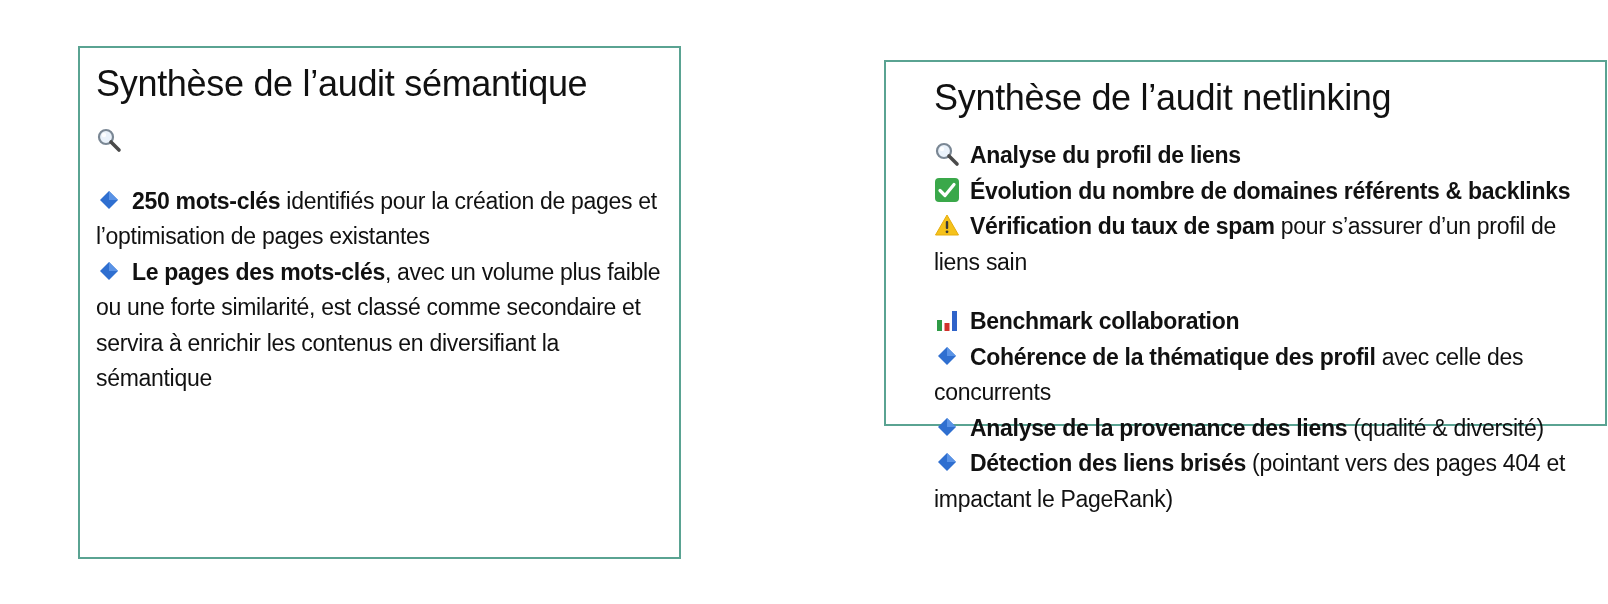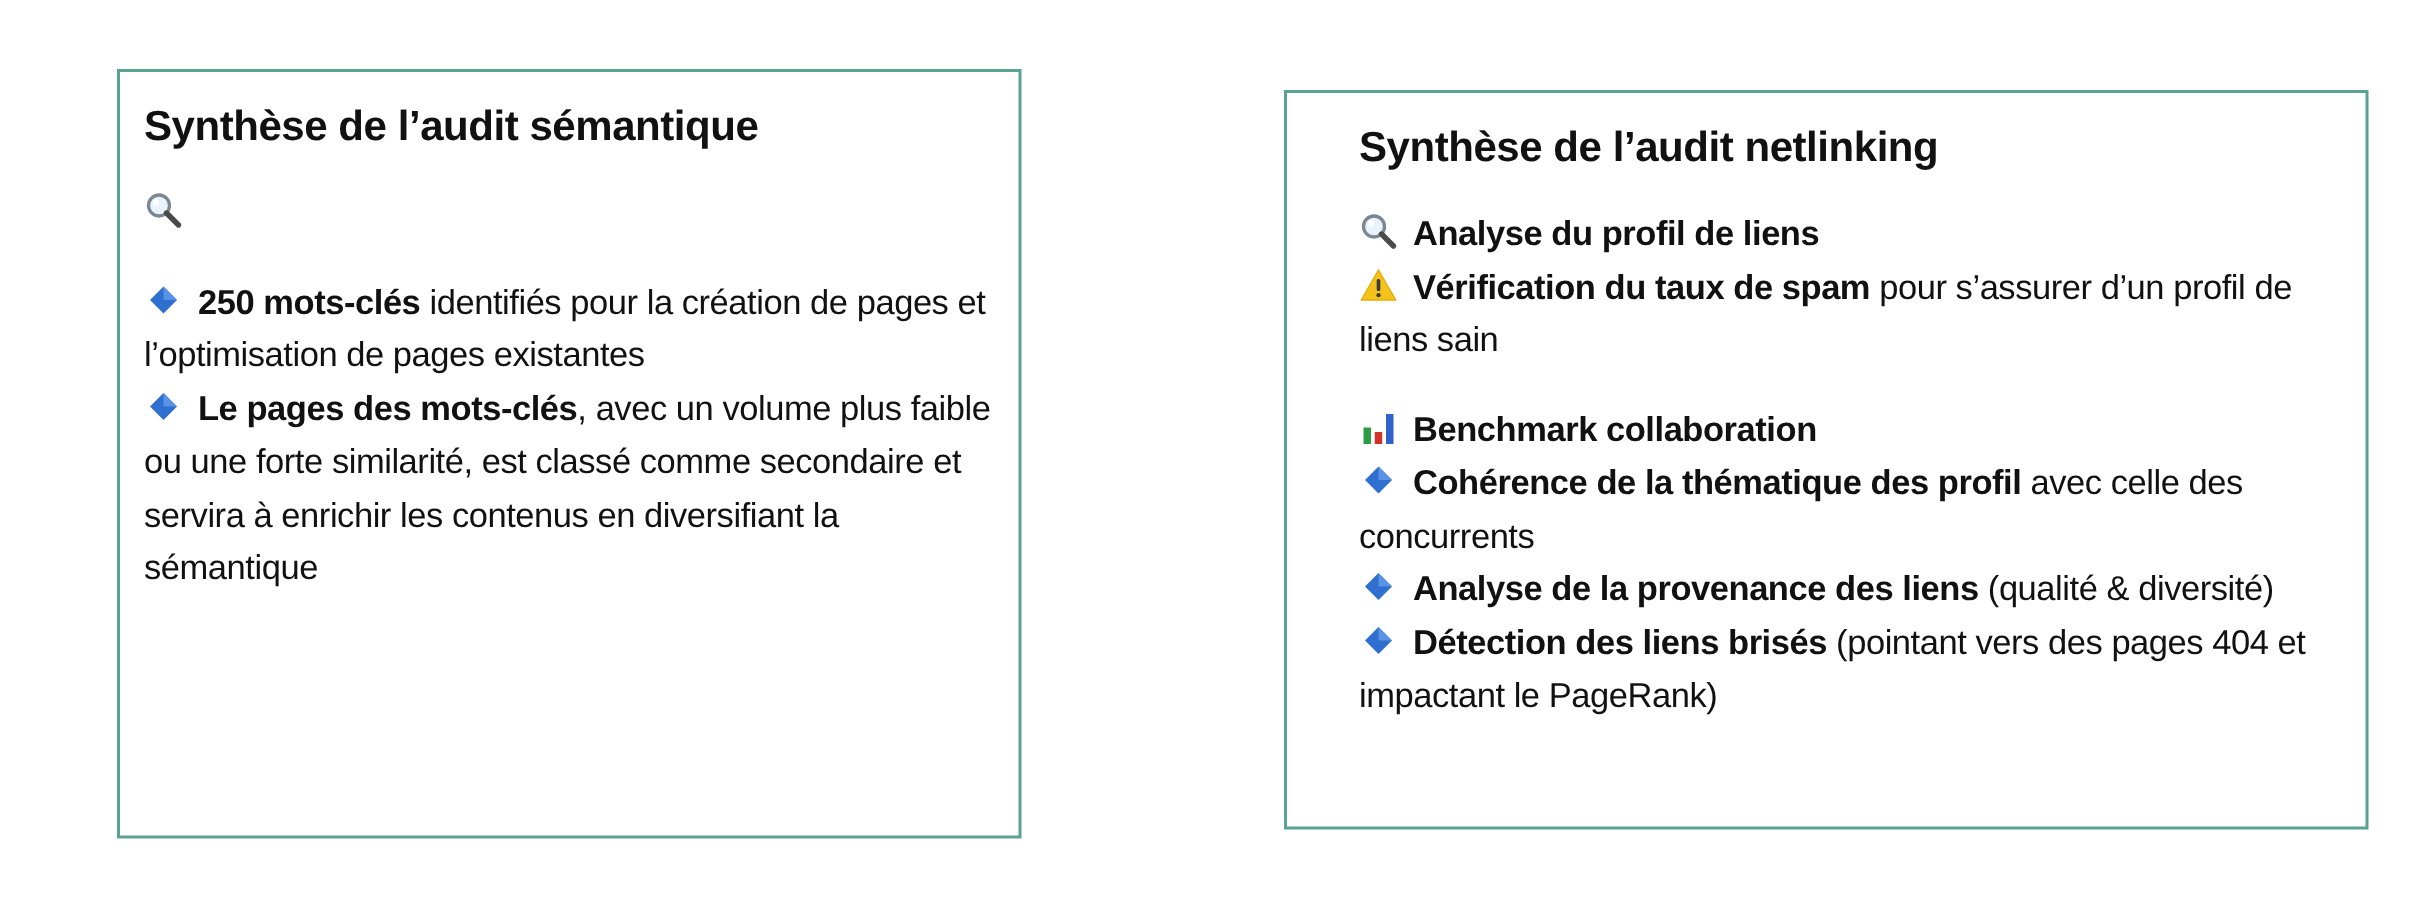--- a/index.html
+++ b/index.html
@@ -22,29 +22,29 @@
       background: #ffffff;
       padding: 14px 16px 10px 16px;
     }
     #card-semantic {
       left: 78px;
       top: 46px;
       width: 603px;
       height: 513px;
     }
     #card-netlinking {
-      left: 856px;
+      left: 884px;
       top: 60px;
       width: 723px;
-      height: 493px;
+      height: 366px;
       padding-left: 48px;
     }
     .card-title {
-      font-size: 28px;
-      font-weight: bold;
+      font-size: 36px;
+      font-weight: normal;
       letter-spacing: -0.3px;
       margin: 4px 0 22px 0;
       line-height: 36px;
     }
     .group {
       margin: 0 0 24px 0;
     }
     .item {
       font-size: 23px;
       line-height: 35.5px;
@@ -127,20 +127,25 @@
   <div class="card-title">Synthèse de l’audit netlinking</div>
 
   <div class="group">
     <div class="item">
       <span class="icon"><svg>
             <use href="#sym-magnifier"></use>
           </svg></span><b>Analyse du profil de liens</b><span></span>
     </div>
     <div class="item">
       <span class="icon"><svg>
+            <use href="#sym-check"></use>
+          </svg></span><b>Évolution du nombre de domaines référents &amp; backlinks</b><span></span>
+    </div>
+    <div class="item">
+      <span class="icon"><svg>
             <use href="#sym-warning"></use>
           </svg></span><b>Vérification du taux de spam</b><span> pour s’assurer d’un profil de liens sain</span>
     </div>
   </div>
 
   <div class="group">
     <div class="item">
       <span class="icon"><svg>
             <use href="#sym-barchart"></use>
           </svg></span><b>Benchmark collaboration</b><span></span>

